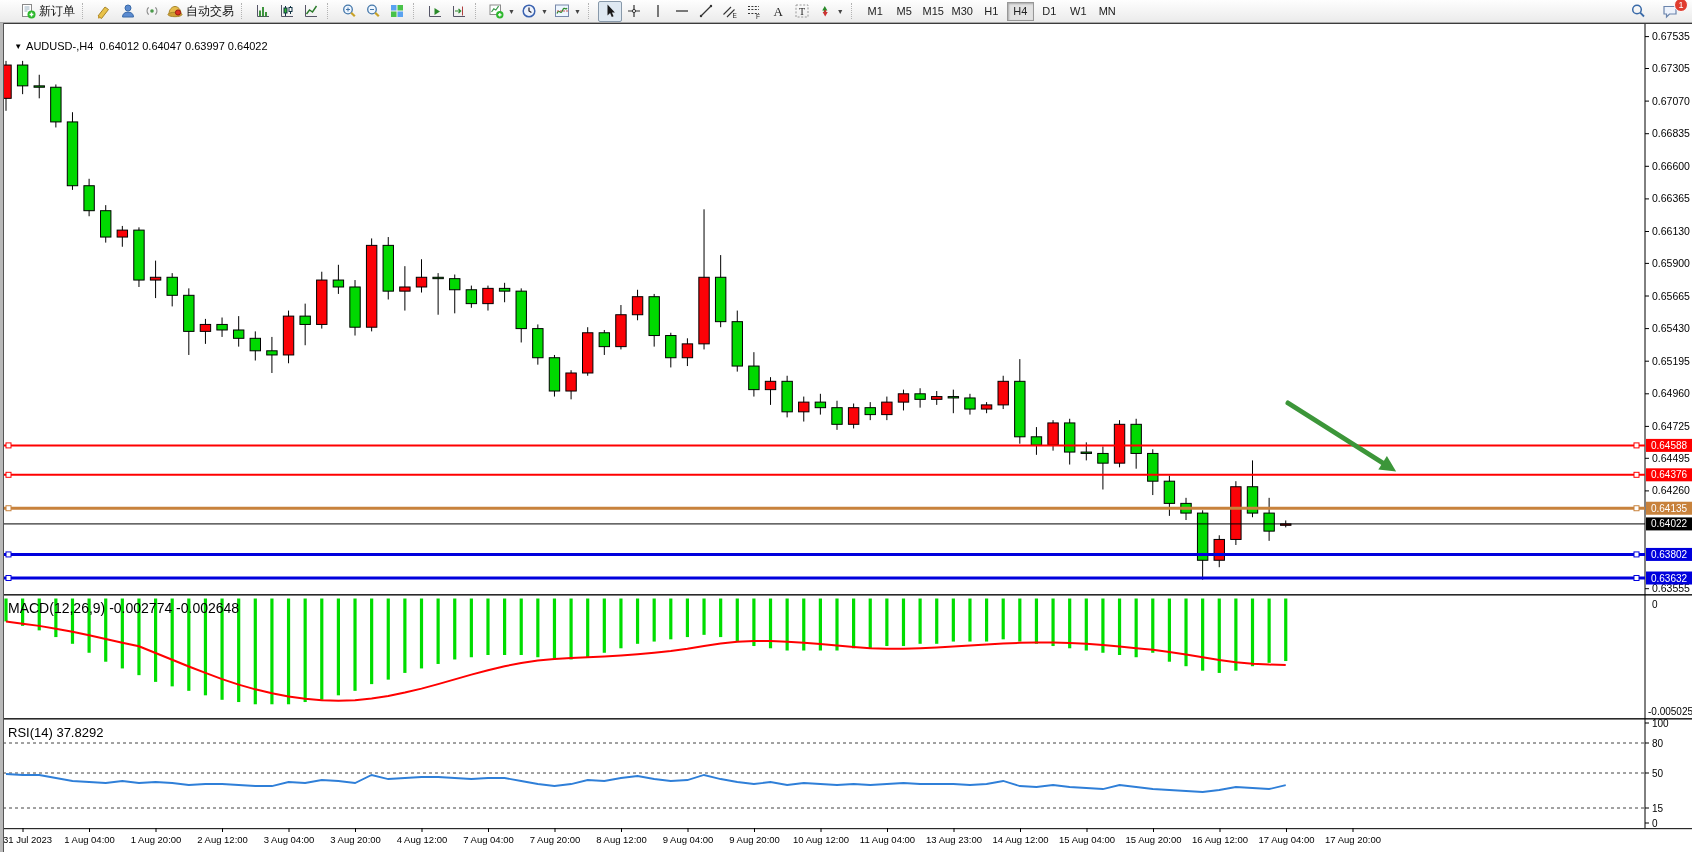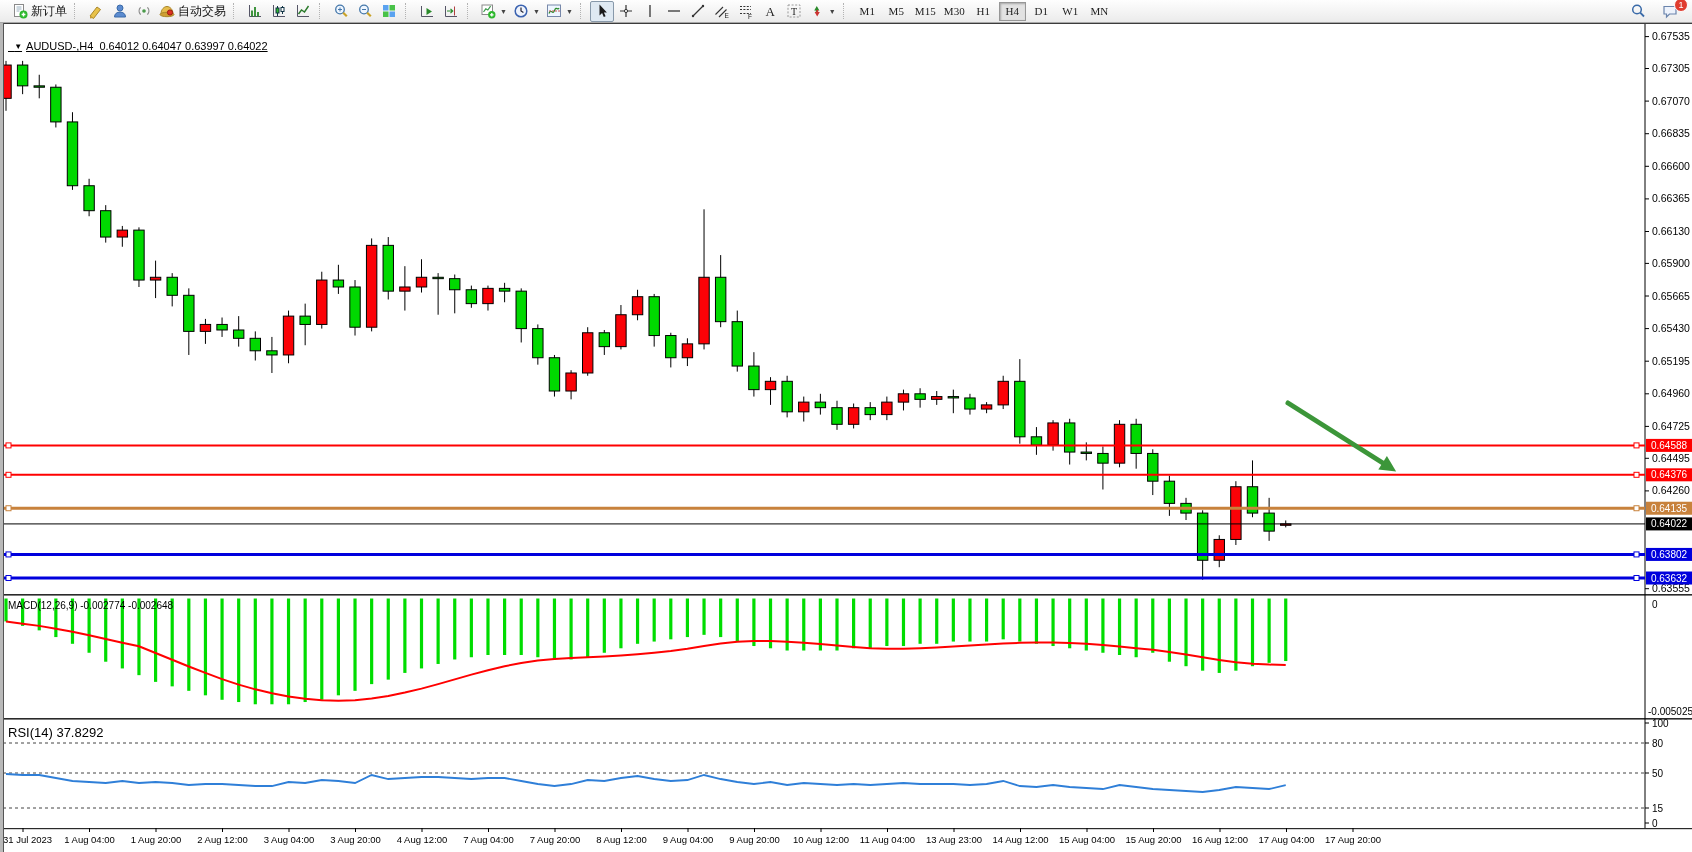--- a/index.html
+++ b/index.html
@@ -1,49 +1,49 @@
 <!DOCTYPE html>
 <html><head>
 <meta charset="utf-8">
 <style>
   html,body{margin:0;padding:0;background:#fff;}
   body{width:1692px;height:852px;position:relative;font-family:"Liberation Sans",sans-serif;overflow:hidden;}
 
   
   .toolbar{position:absolute;top:0;left:0;width:1692px;height:23px;
     background:linear-gradient(#fefefe,#ebebeb);border-bottom:1px solid #a8a8a8;
-    display:flex;align-items:center;box-sizing:border-box;padding-left:9px;z-index:5;}
+    display:flex;align-items:center;box-sizing:border-box;padding-left:17px;z-index:5;}
   .tb-group{display:flex;align-items:center;height:22px;}
   .tb-sep{width:6px;height:16px;border-left:1px dotted #b3b3b3;margin:0 3px 0 4px;}
   .tb-btn{height:21px;min-width:24px;display:flex;align-items:center;justify-content:center;
     gap:3px;border:1px solid transparent;border-radius:2px;padding:0 2px;box-sizing:border-box;}
   .tb-btn.active{border:1px solid #8899aa;background:#dfe9f2;}
   .tb-label{font-size:12px;color:#111;white-space:nowrap;}
   .dd-arrow{font-size:7px;color:#444;margin-left:1px;}
   .icon{width:16px;height:16px;display:inline-block;}
   .icon svg{width:16px;height:16px;display:block;}
   .tf-btn{min-width:27px;height:19px;display:flex;align-items:center;justify-content:center;
-    font-size:11px;color:#222;border:1px solid transparent;margin:0 1px;box-sizing:border-box;font-family:Liberation Serif, serif;}
+    font-size:11px;color:#222;border:1px solid transparent;margin:0 1px;box-sizing:border-box;}
   .tf-btn.active{background:#e2e2e2;border:1px solid #979797;box-shadow:inset 1px 1px 2px rgba(0,0,0,.25);}
   .toolbar-right{margin-left:auto;display:flex;align-items:center;padding-right:10px;gap:8px;}
   .chat-wrap{position:relative;}
   .badge{position:absolute;top:-4px;right:-7px;min-width:14px;height:14px;border-radius:8px;
     background:#e03c2f;color:#fff;font-size:9px;display:flex;align-items:center;justify-content:center;
     padding:0 2px;border:1px solid #fff;box-sizing:border-box;}
 
   
   .chart-window{position:absolute;top:23px;left:0;width:1692px;height:829px;background:#fff;
     border-top:1px solid #3c3c3c;box-sizing:border-box;}
   .left-frame{position:absolute;top:23px;left:0;width:3px;height:829px;background:#b9b9b9;
     border-right:1px solid #555;z-index:4;}
   #chart-svg{position:absolute;top:23px;left:0;}
 
   .overlay-label{position:absolute;font-size:11px;color:#000;z-index:3;white-space:pre;}
-  #symbol-line{top:28px;left:8px;text-decoration:underline;}
-  #macd-label{top:600px;left:8px;font-size:10px;}
+  #symbol-line{top:28px;left:8px;}
+  #macd-label{top:600px;left:8px;font-size:14px;}
   #rsi-label{top:725px;left:8px;font-size:13px;}
   .tri{font-size:8px;vertical-align:1px;margin-right:4px;}
 </style>
 </head>
 <body>
 
 <div class="toolbar" id="toolbar">
     <div class="tb-group">
       <div class="tb-btn with-label">
         <span class="icon">

